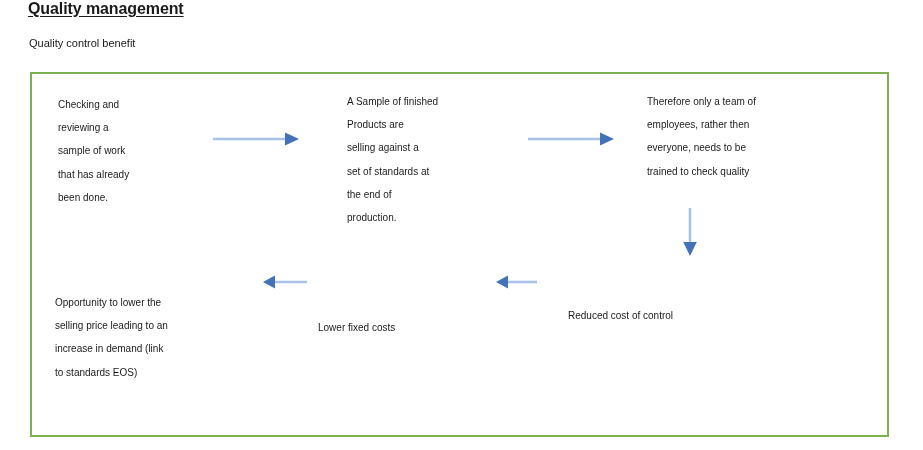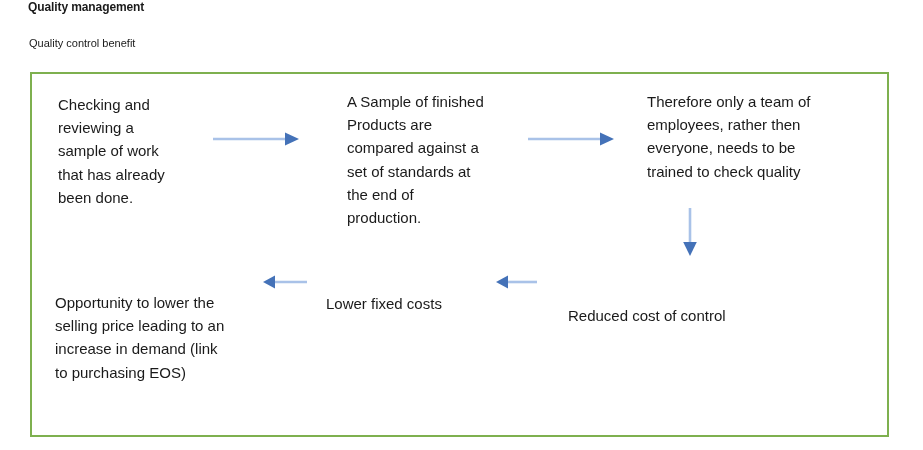--- a/index.html
+++ b/index.html
@@ -21,22 +21,23 @@
     left: 0; top: 0;
     width: 923px;
     height: 450px;
   }
 
   
   .doc-title {
     position: absolute;
     left: 28px;
     top: 0px;
-    font-size: 12px;
+    font-size: 16px;
     font-weight: bold;
+    text-decoration: underline;
     text-underline-offset: 2px;
     letter-spacing: -0.1px;
     white-space: nowrap;
   }
 
   .doc-subtitle {
     position: absolute;
     left: 29px;
     top: 37px;
     font-size: 11px;
@@ -52,31 +53,31 @@
     width: 859px;
     height: 365px;
     border: 2px solid #7EB04F;
     box-sizing: border-box;
     background: #ffffff;
   }
 
   
   .node {
     position: absolute;
-    font-size: 15px;
+    font-size: 10px;
     line-height: 23.2px;
     color: #1a1a1a;
     white-space: pre-line;
   }
 
   .node-check      { left: 58px;  top: 93px;  width: 150px; }
   .node-sample     { left: 347px; top: 90px;  width: 170px; }
   .node-team       { left: 647px; top: 90px;  width: 200px; }
   .node-opportunity{ left: 55px;  top: 291px; width: 200px; }
-  .node-lowerfixed { left: 318px; top: 292px; width: 200px; white-space: nowrap; margin-left: 8px; }
+  .node-lowerfixed { left: 318px; top: 316px; width: 200px; white-space: nowrap; }
   .node-reduced    { left: 568px; top: 304px; width: 220px; white-space: nowrap; }
 
   
   .arrow { position: absolute; }
   .arrow svg { display: block; overflow: visible; }
 
   .arrow-r1 { left: 213px; top: 129px; }
   .arrow-r2 { left: 528px; top: 129px; }
   .arrow-down { left: 676px; top: 208px; }
   .arrow-l1 { left: 263px; top: 272px; }
@@ -95,34 +96,34 @@
   </div>
 
   <div class="node node-check">Checking and
 reviewing a
 sample of work
 that has already
 been done.</div>
 
   <div class="node node-sample">A Sample of finished
 Products are
-compared against a
+selling against a
 set of standards at
 the end of
 production.</div>
 
   <div class="node node-team">Therefore only a team of
 employees, rather then
 everyone, needs to be
 trained to check quality</div>
 
   <div class="node node-opportunity">Opportunity to lower the
 selling price leading to an
 increase in demand (link
-to purchasing EOS)</div>
+to standards EOS)</div>
 
   <div class="node node-lowerfixed">Lower fixed costs</div>
 
   <div class="node node-reduced">Reduced cost of control</div>
 
   <div class="arrow arrow-r1">
     <svg width="90" height="20" viewBox="0 0 90 20">
       <line x1="0" y1="10" x2="74" y2="10" stroke="#A9C2E8" stroke-width="2.6"></line>
       <polygon points="72,3.5 86,10 72,16.5" fill="#4472B8"></polygon>
     </svg>

